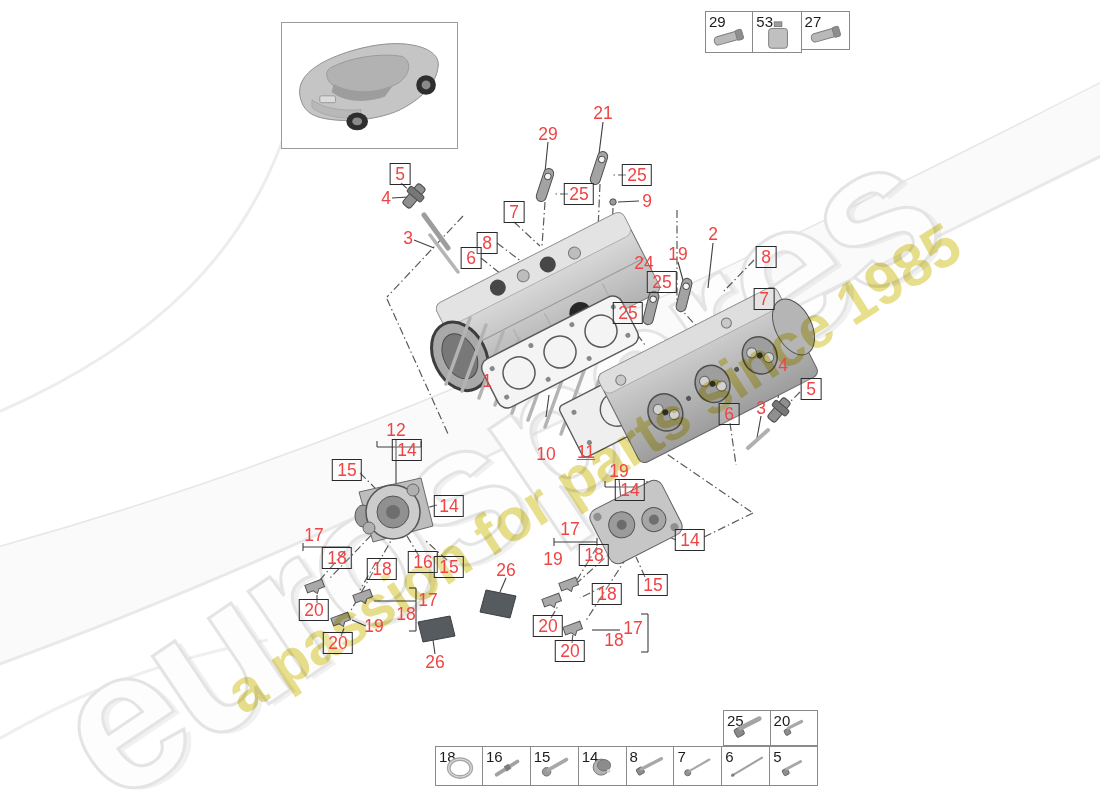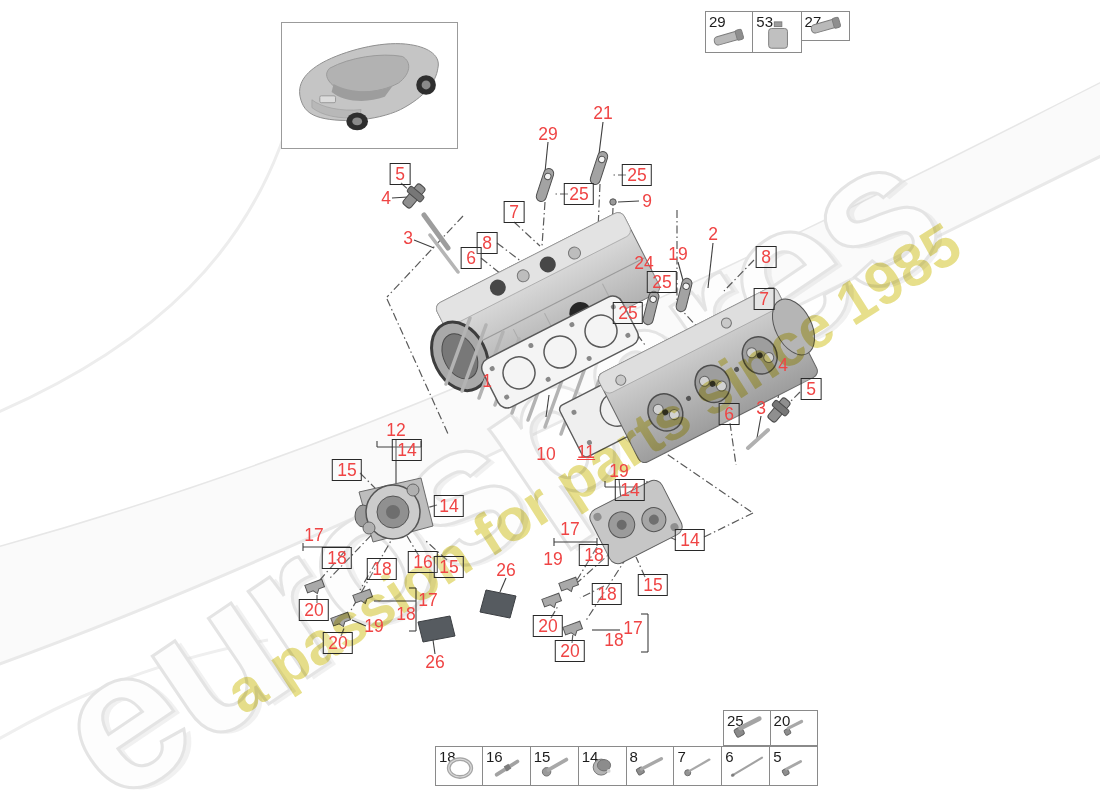--- a/index.html
+++ b/index.html
@@ -375,21 +375,21 @@
       </div>
       <div class="cell" style="width: 48.3px; height: 42px;">
         <span class="num">53</span>
         <span class="ic">
           <svg width="42" height="32" viewBox="0 0 44 34">
             <rect x="17" y="2" width="8" height="5" fill="#9c9c9c" stroke="#7a7a7a"></rect>
             <path d="M14,9 h14 a3,3 0 0 1 3,3 v15 a3,3 0 0 1 -3,3 h-14 a3,3 0 0 1 -3,-3 v-15 a3,3 0 0 1 3,-3 z" fill="#c0c0c0" stroke="#7c7c7c"></path>
           </svg>
         </span>
       </div>
-      <div class="cell" style="width: 48.3px; height: 30px;">
+      <div class="cell" style="width: 48.3px; height: 39px;">
         <span class="num">27</span>
         <span class="ic">
           <svg width="42" height="32" viewBox="0 0 44 34">
             <g transform="rotate(-16 22 19)">
               <rect x="5" y="14" width="28" height="9" rx="4" fill="#b9b9b9" stroke="#7c7c7c"></rect>
               <rect x="29" y="13" width="7" height="11" rx="2" fill="#8e8e8e" stroke="#7c7c7c"></rect>
             </g>
           </svg>
         </span>
       </div>

